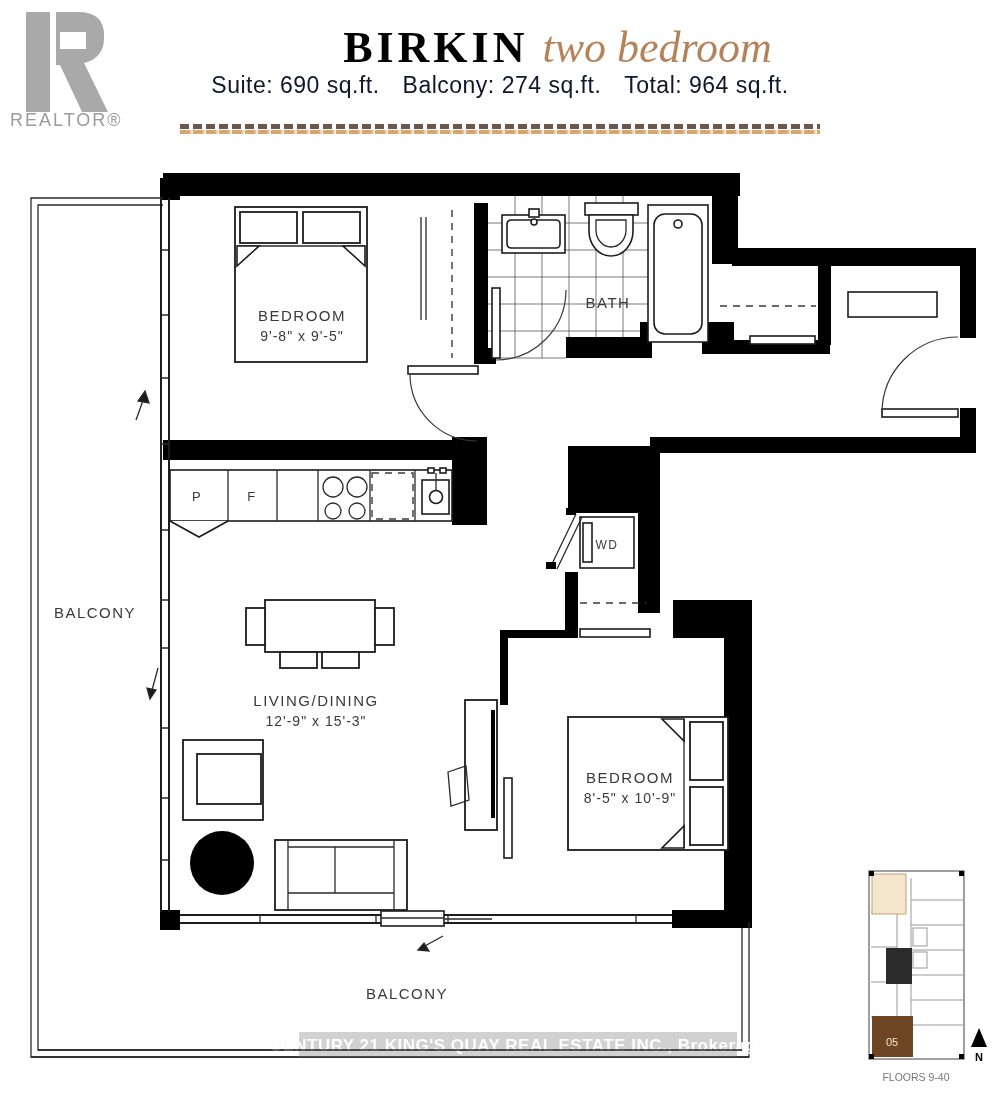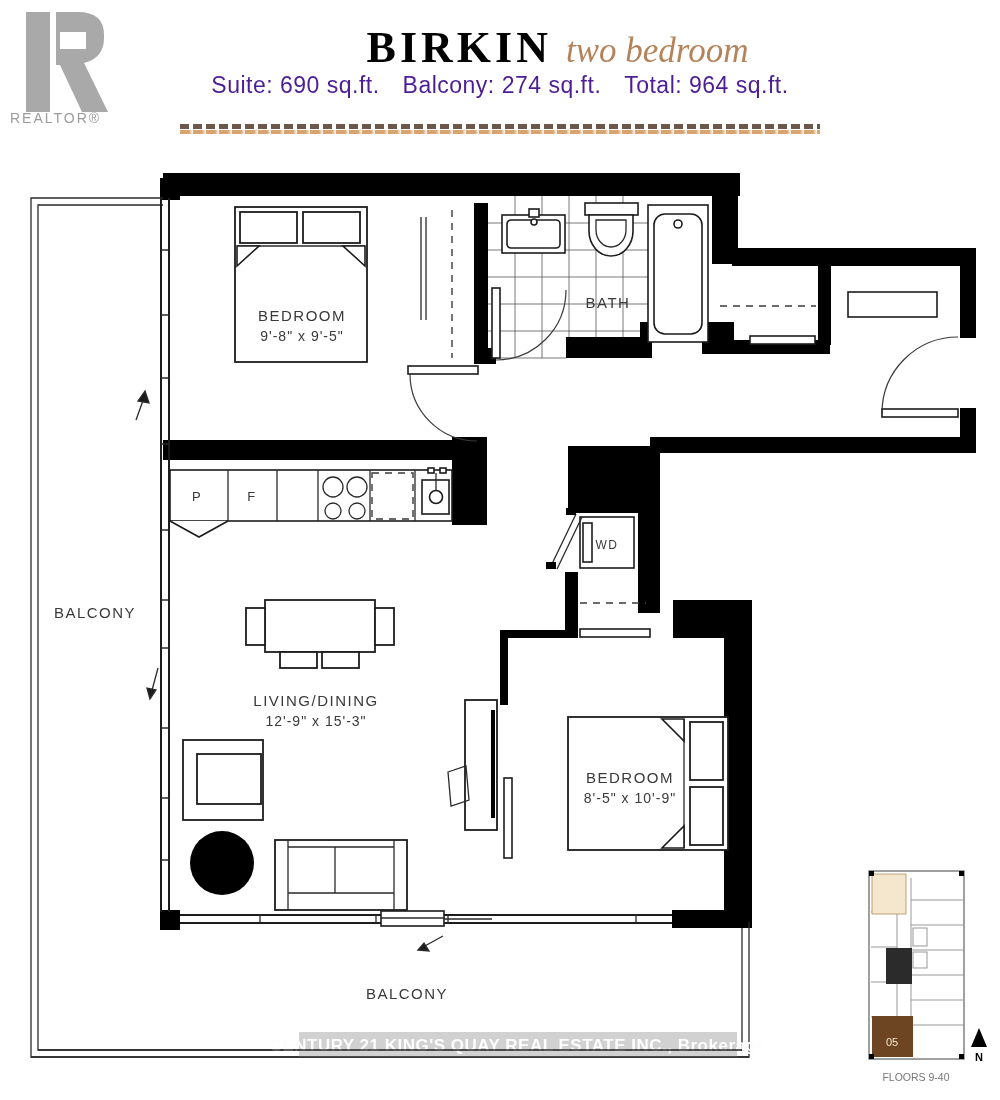--- a/index.html
+++ b/index.html
@@ -1,28 +1,28 @@
 <!DOCTYPE html>
 <html><head>
 <meta charset="utf-8">
 <style>
   html,body{margin:0;padding:0;background:#fff;}
   #page{position:relative;width:1000px;height:1100px;background:#fff;overflow:hidden;
         font-family:"Liberation Sans",sans-serif;}
   
   .logo-box{position:absolute;left:12px;top:8px;width:120px;height:130px;}
-  .logo-word{position:absolute;left:10px;top:110px;font-size:14px;letter-spacing:2px;
+  .logo-word{position:absolute;left:10px;top:110px;font-size:18px;letter-spacing:2px;
              color:#9b9b9b;font-family:"Liberation Sans",sans-serif;}
   .title-row{position:absolute;left:115px;right:0;top:22px;text-align:center;white-space:nowrap;}
   .title-main{font-family:"Liberation Serif",serif;font-weight:bold;font-size:44px;
               letter-spacing:4px;color:#000000;}
-  .title-sub{font-family:"Liberation Serif",serif;font-style:italic;font-size:35px;
+  .title-sub{font-family:"Liberation Serif",serif;font-style:italic;font-size:44px;
              color:#b5835a;margin-left:14px;}
   .stats-row{position:absolute;left:0;right:0;top:72px;text-align:center;font-size:23px;
-             color:#4c1d95;letter-spacing:0.5px;}
+             color:#0f172a;letter-spacing:0.5px;}
   .stats-row span{margin:0 8px;}
   .dash-rule{position:absolute;left:180px;top:124px;width:640px;height:10px;
     background-image:
       repeating-linear-gradient(90deg,#6c584a 0 9px,rgba(0,0,0,0) 9px 13px),
       repeating-linear-gradient(90deg,#d9a46e 0 9px,rgba(0,0,0,0) 13px 13px);
     background-size:100% 5px,100% 4px;
     background-position:0 0,0 6px;
     background-repeat:no-repeat,no-repeat;}
   
   svg{position:absolute;left:0;top:0;}

